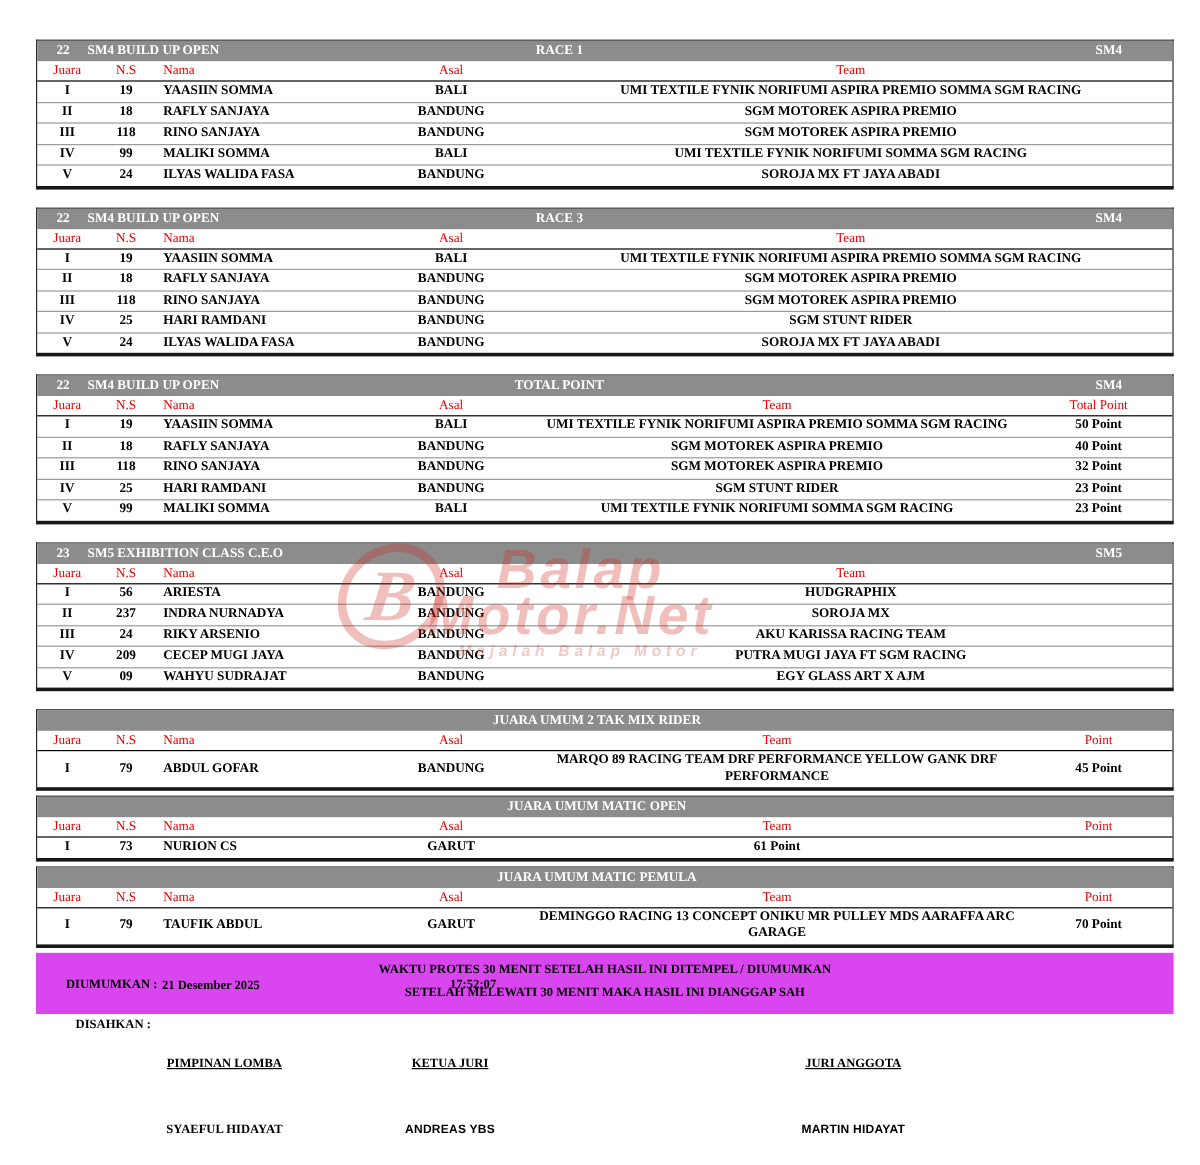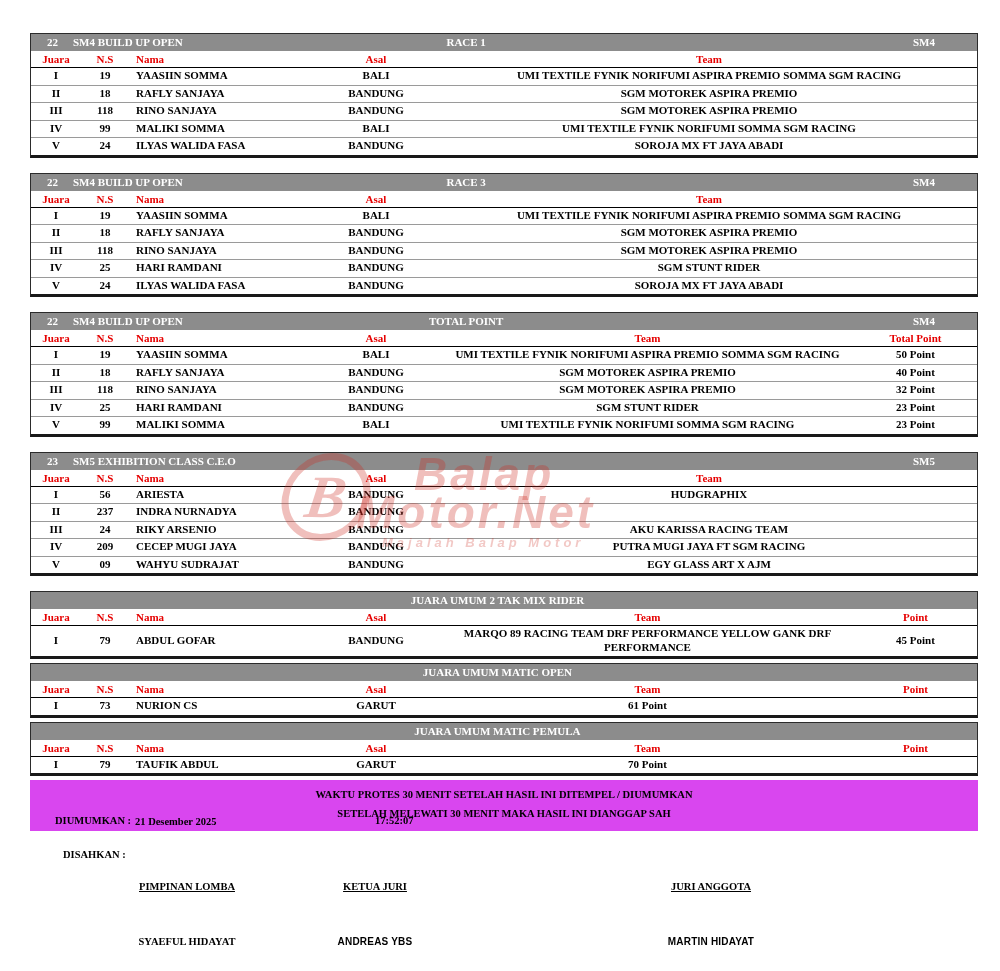--- a/index.html
+++ b/index.html
@@ -20,21 +20,21 @@
   .bar span { position:absolute; white-space:nowrap; }
   .bar-number  { left:16px; }
   .bar-title   { left:42px; }
   .bar-session { left:46%; transform:translateX(-50%); }
   .center-bar .bar-session { left:49.3%; }
   .bar-code    { right:42px; }
 
   .grid { display:grid; grid-template-columns:50px 48px 182px 130px 1fr 123px; }
   .no-point .grid { grid-template-columns:50px 48px 182px 130px 1fr; }
 
-  .cols-head { border-bottom:1.6px solid #000; color:#e60000; font-weight:bold;
+  .cols-head { border-bottom:1.6px solid #000; color:#e60000; font-weight:normal;
                font-size:11px; height:17px; }
   .cols-head > div { display:flex; align-items:center; justify-content:center; }
   .cols-head > .c-nama { justify-content:flex-start; padding-left:7px; }
 
   .row { font-size:11px; font-weight:bold; color:#000; }
   .row + .row { border-top:1px solid #9a9a9a; }
   .row > div { display:flex; align-items:center; justify-content:center; text-align:center;
                padding:1px 3px 2px; line-height:13.5px; min-height:16px; }
   .row > .c-nama { justify-content:flex-start; text-align:left; padding-left:7px; }
 
@@ -285,20 +285,21 @@
     <div class="c-asal">BANDUNG</div>
     <div class="c-team">HUDGRAPHIX</div>
 
   </div>
 
   <div class="row grid">
     <div class="c-juara">II</div>
     <div class="c-ns">237</div>
     <div class="c-nama">INDRA NURNADYA</div>
     <div class="c-asal">BANDUNG</div>
+    <div class="c-team">SOROJA MX</div>
 
   </div>
 
   <div class="row grid">
     <div class="c-juara">III</div>
     <div class="c-ns">24</div>
     <div class="c-nama">RIKY ARSENIO</div>
     <div class="c-asal">BANDUNG</div>
     <div class="c-team">AKU KARISSA RACING TEAM</div>
 
@@ -391,20 +392,21 @@
       <div class="c-asal">Asal</div>
       <div class="c-team">Team</div>
       <div class="c-point">Point</div>
     </div>
     <div>
   <div class="row grid">
     <div class="c-juara">I</div>
     <div class="c-ns">79</div>
     <div class="c-nama">TAUFIK ABDUL</div>
     <div class="c-asal">GARUT</div>
+    <div class="c-team">DEMINGGO RACING 13 CONCEPT ONIKU MR PULLEY MDS AARAFFA ARC GARAGE</div>
     <div class="c-point">70 Point</div>
   </div>
 </div>
   </section>
 </div>
 
     <div class="protest">
       <div>WAKTU PROTES 30 MENIT SETELAH HASIL INI DITEMPEL / DIUMUMKAN</div>
       <div>SETELAH MELEWATI 30 MENIT MAKA HASIL INI DIANGGAP SAH</div>
     </div>

